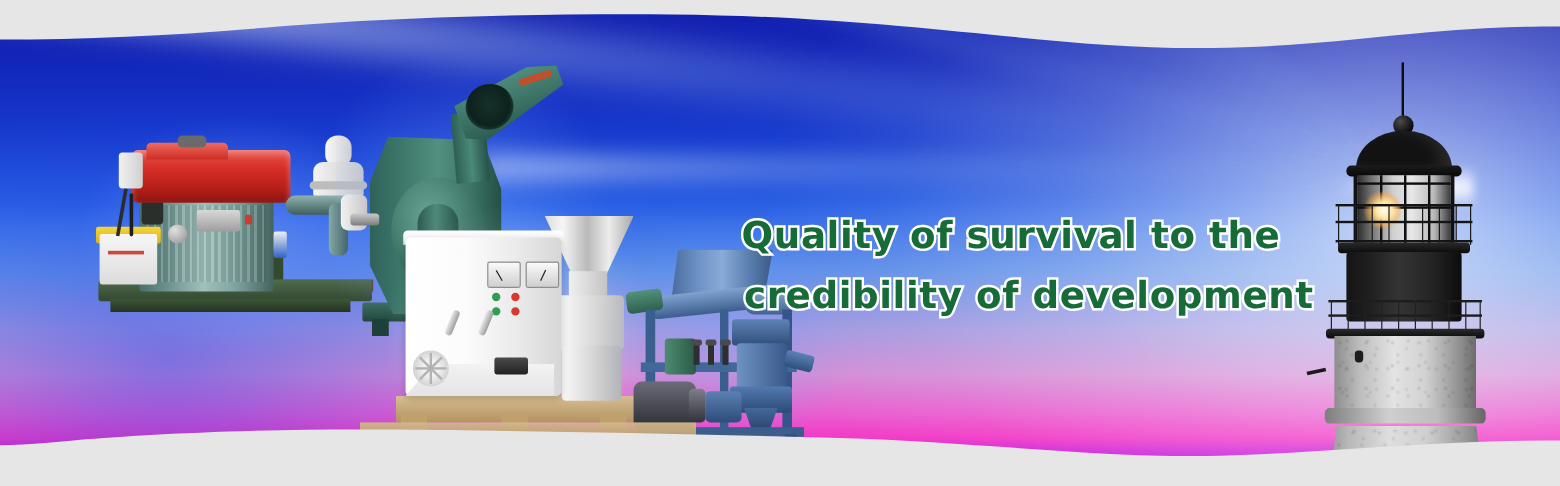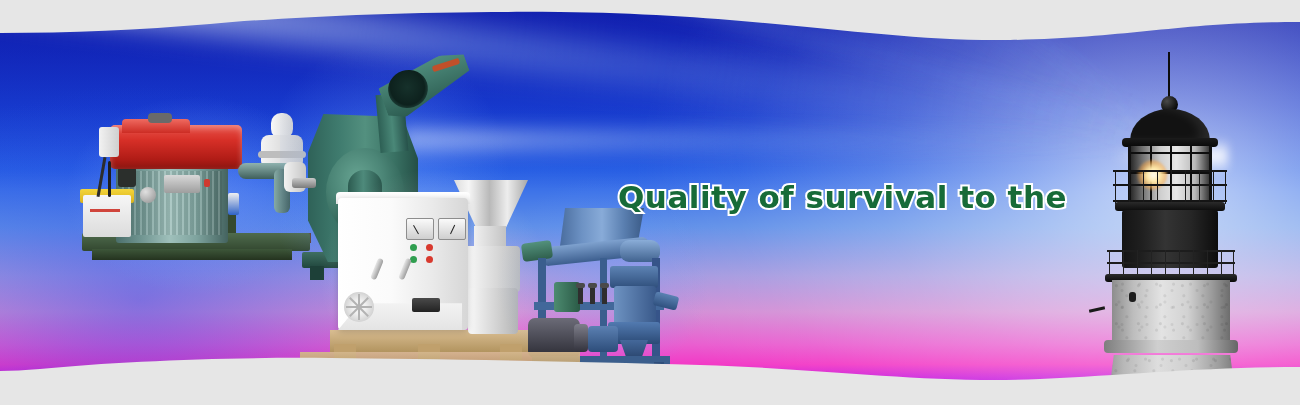--- a/index.html
+++ b/index.html
@@ -514,20 +514,21 @@
       <div class="blu-shelf2"></div>
       <div class="blu-foot" style="left:22px"></div>
       <div class="blu-foot" style="left:142px"></div>
     </div>
 
     <div class="pallet-b"></div>
   </div>
 
   <div class="tagline">
     <span class="ln ln1">Quality of survival to the</span>
+    <span class="ln ln2">credibility of development</span>
   </div>
 
   <svg class="wave-top" viewBox="0 0 1300 60" preserveAspectRatio="none">
     <path d="M0,0 L1300,0 L1300,22 C1180,22 1130,38 1010,40 C880,42 760,14 560,12 C420,11 300,16 210,24 C140,30 70,33 0,33 Z" fill="#e6e6e6"></path>
   </svg>
 
   <svg class="wave-bot" viewBox="0 0 1300 60" preserveAspectRatio="none">
     <path d="M0,60 L1300,60 L1300,22 C1200,22 1130,30 1040,34 C930,39 830,24 700,20 C560,16 430,14 330,13 C230,12 120,16 40,24 C25,25 12,26 0,26 Z" fill="#e6e6e6"></path>
   </svg>
 

